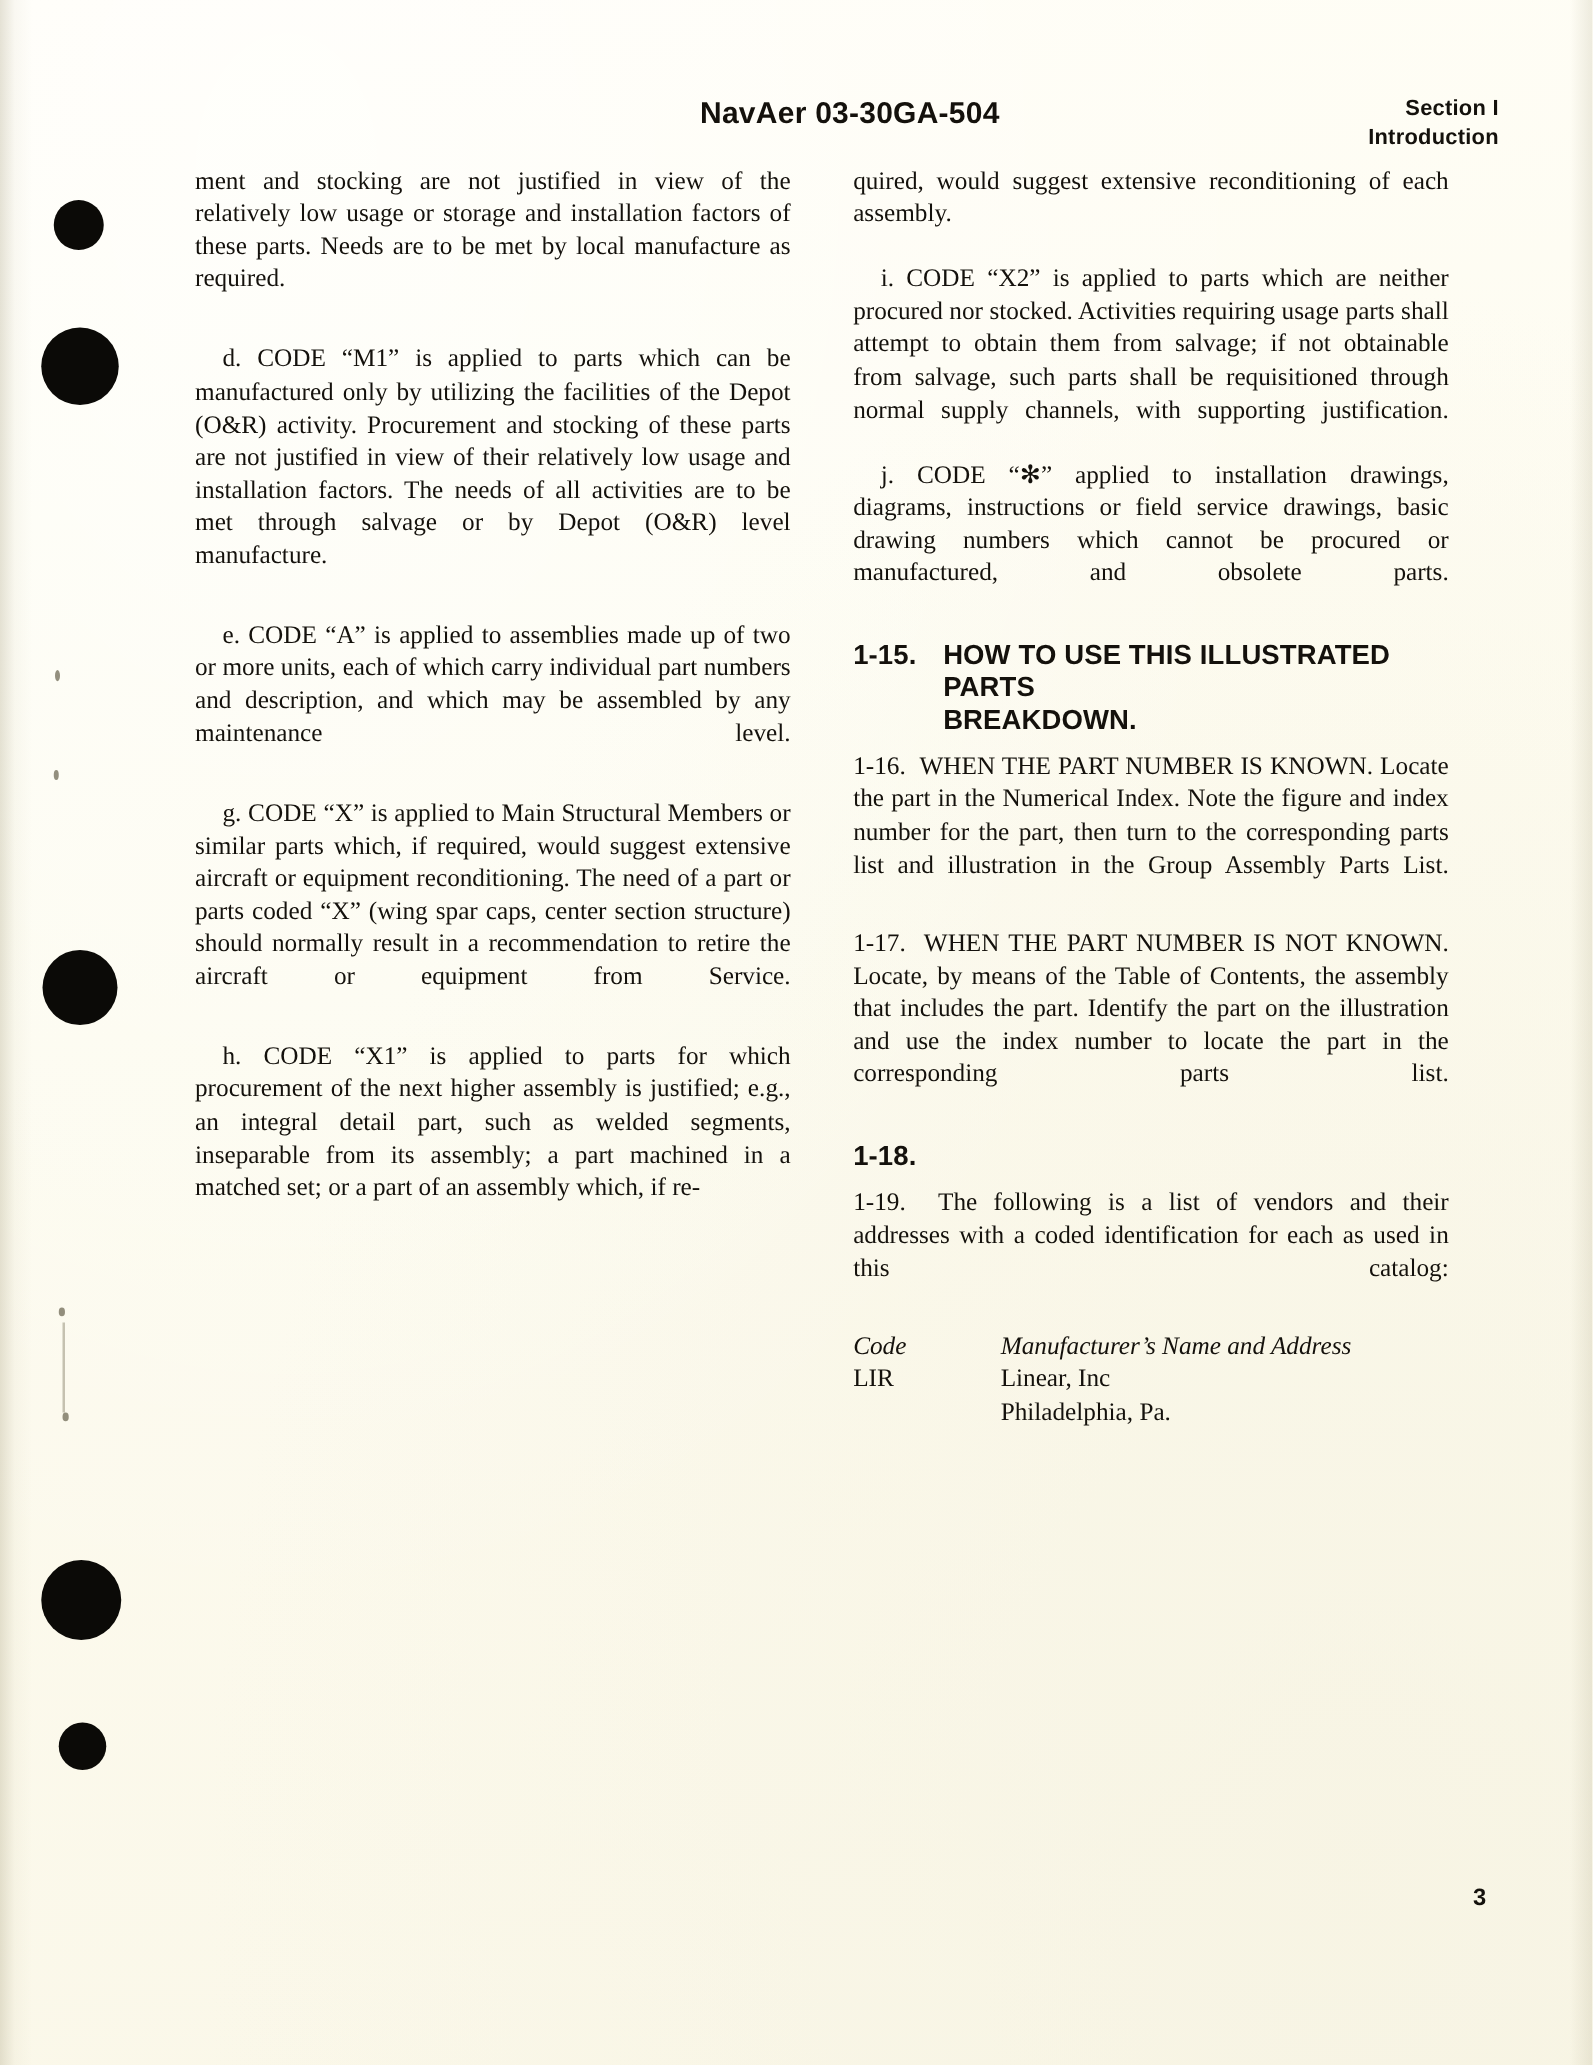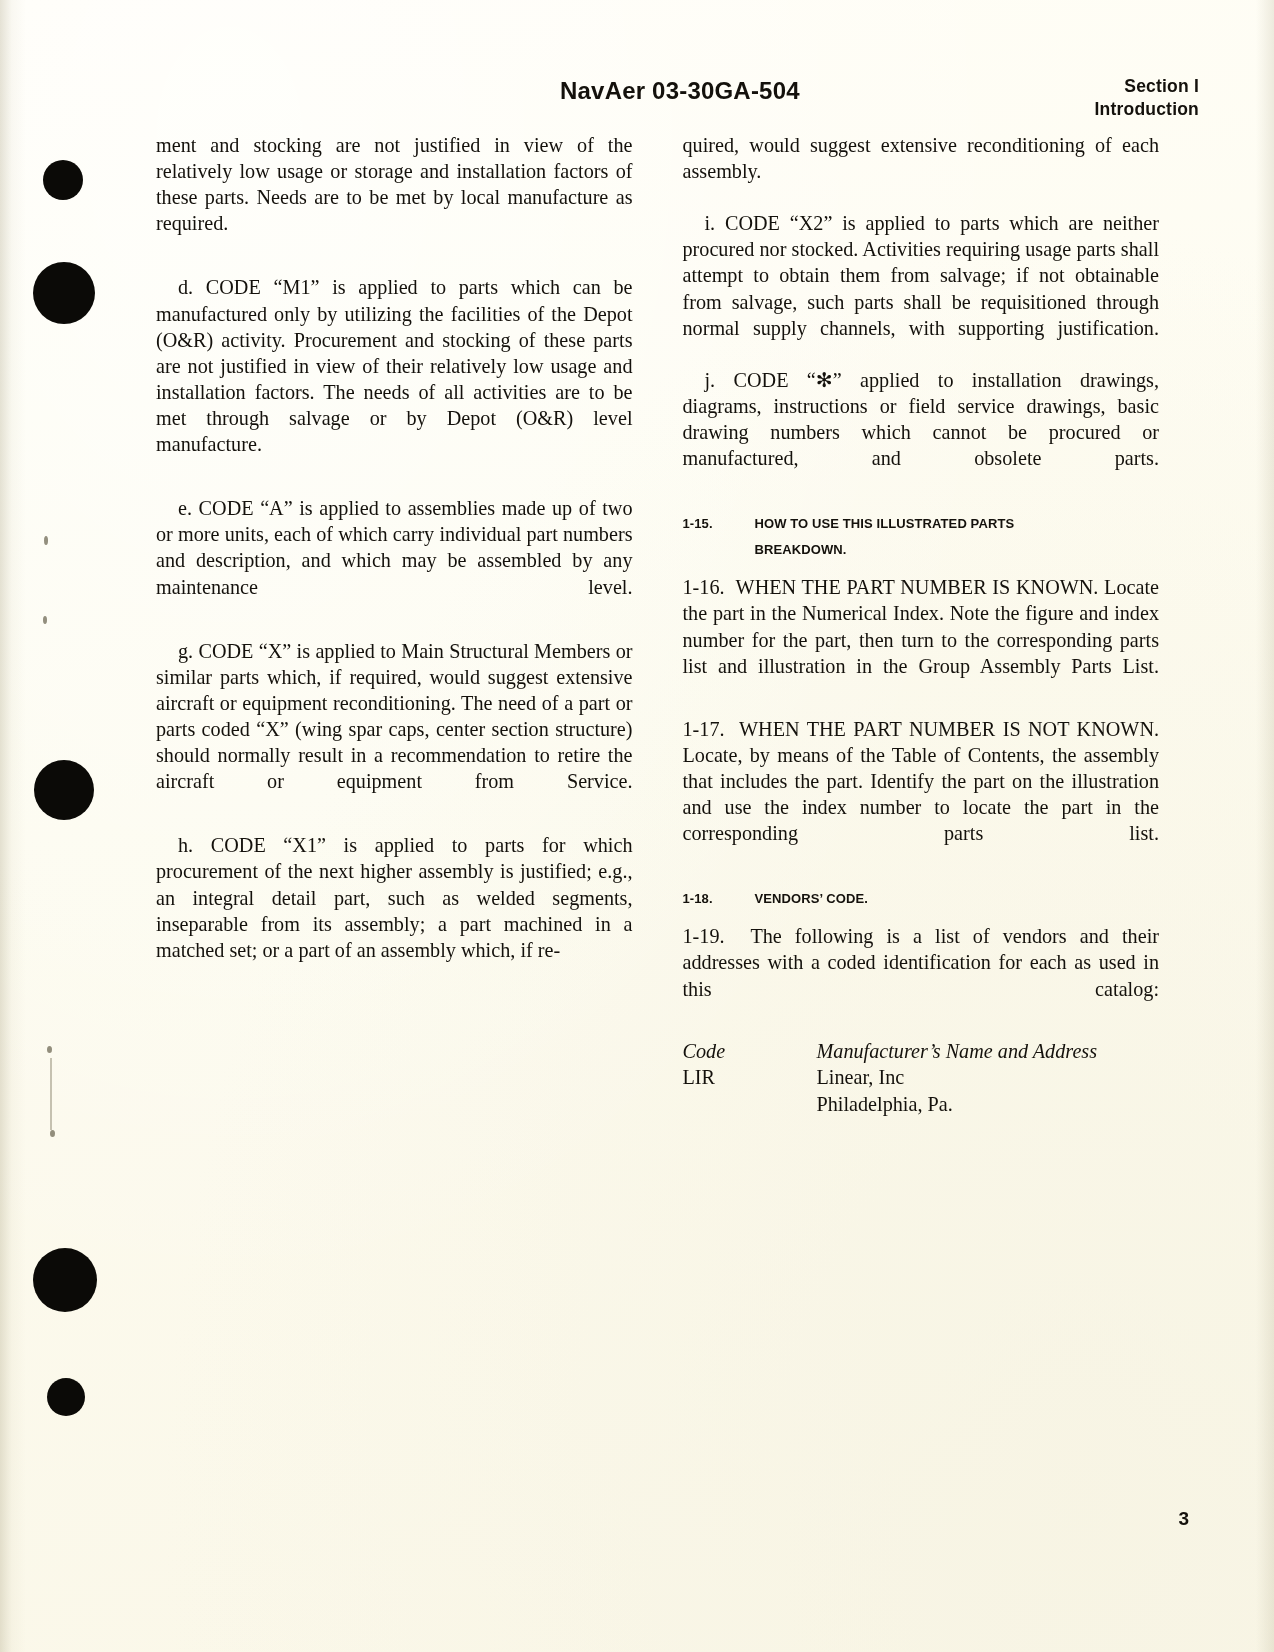--- a/index.html
+++ b/index.html
@@ -116,21 +116,21 @@
   }
   p.body.noforce::after { content: none; display: none; }
 
   
   .head-sans {
     display: flex;
     margin-top: 14px;
     margin-bottom: 6px;
     font-family: "Liberation Sans", "DejaVu Sans", sans-serif;
     font-weight: bold;
-    font-size: 13px;
+    font-size: 22px;
     line-height: 26px;
     letter-spacing: 0.1px;
   }
   .head-sans .num {
     width: 72px;
     flex: 0 0 72px;
   }
   .head-sans .txt {
     flex: 1 1 auto;
   }
@@ -149,21 +149,20 @@
   }
 
   
   .vendor-table {
     margin-top: 10px;
     font-size: 20.2px;
     line-height: 26.6px;
   }
   .vendor-row {
     display: flex;
-    gap: 16px;
   }
   .vendor-row .c-code {
     width: 118px;
     flex: 0 0 118px;
   }
   .vendor-row .c-name {
     flex: 1 1 auto;
   }
   .vendor-head .c-code,
   .vendor-head .c-name {
@@ -230,21 +229,20 @@
         <span>BREAKDOWN.</span>
       </span>
     </div>
 
     <p class="numbered"><span>1-16.</span>&nbsp; <span>WHEN THE PART NUMBER IS KNOWN.  Locate the part in the Numerical Index.  Note the figure and index number for the part, then turn to the corresponding parts list and illustration in the Group Assembly Parts List.</span></p>
 
     <p class="numbered"><span>1-17.</span>&nbsp; <span>WHEN THE PART NUMBER IS NOT KNOWN.  Locate, by means of the Table of Contents, the assembly that includes the part.  Identify the part on the illustration and use the index number to locate the part in the corresponding parts list.</span></p>
 
     <div class="head-sans">
       <span class="num">1-18.</span>
-      <span class="txt">VENDORS’ CODE.</span>
     </div>
 
     <p class="numbered"><span>1-19.</span>&nbsp; <span>The following is a list of vendors and their addresses with a coded identification for each as used in this catalog:</span></p>
 
     <div class="vendor-table">
       <div class="vendor-row vendor-head">
         <span class="c-code">Code</span>
         <span class="c-name">Manufacturer’s Name and Address</span>
       </div>
       <div class="vendor-row">

